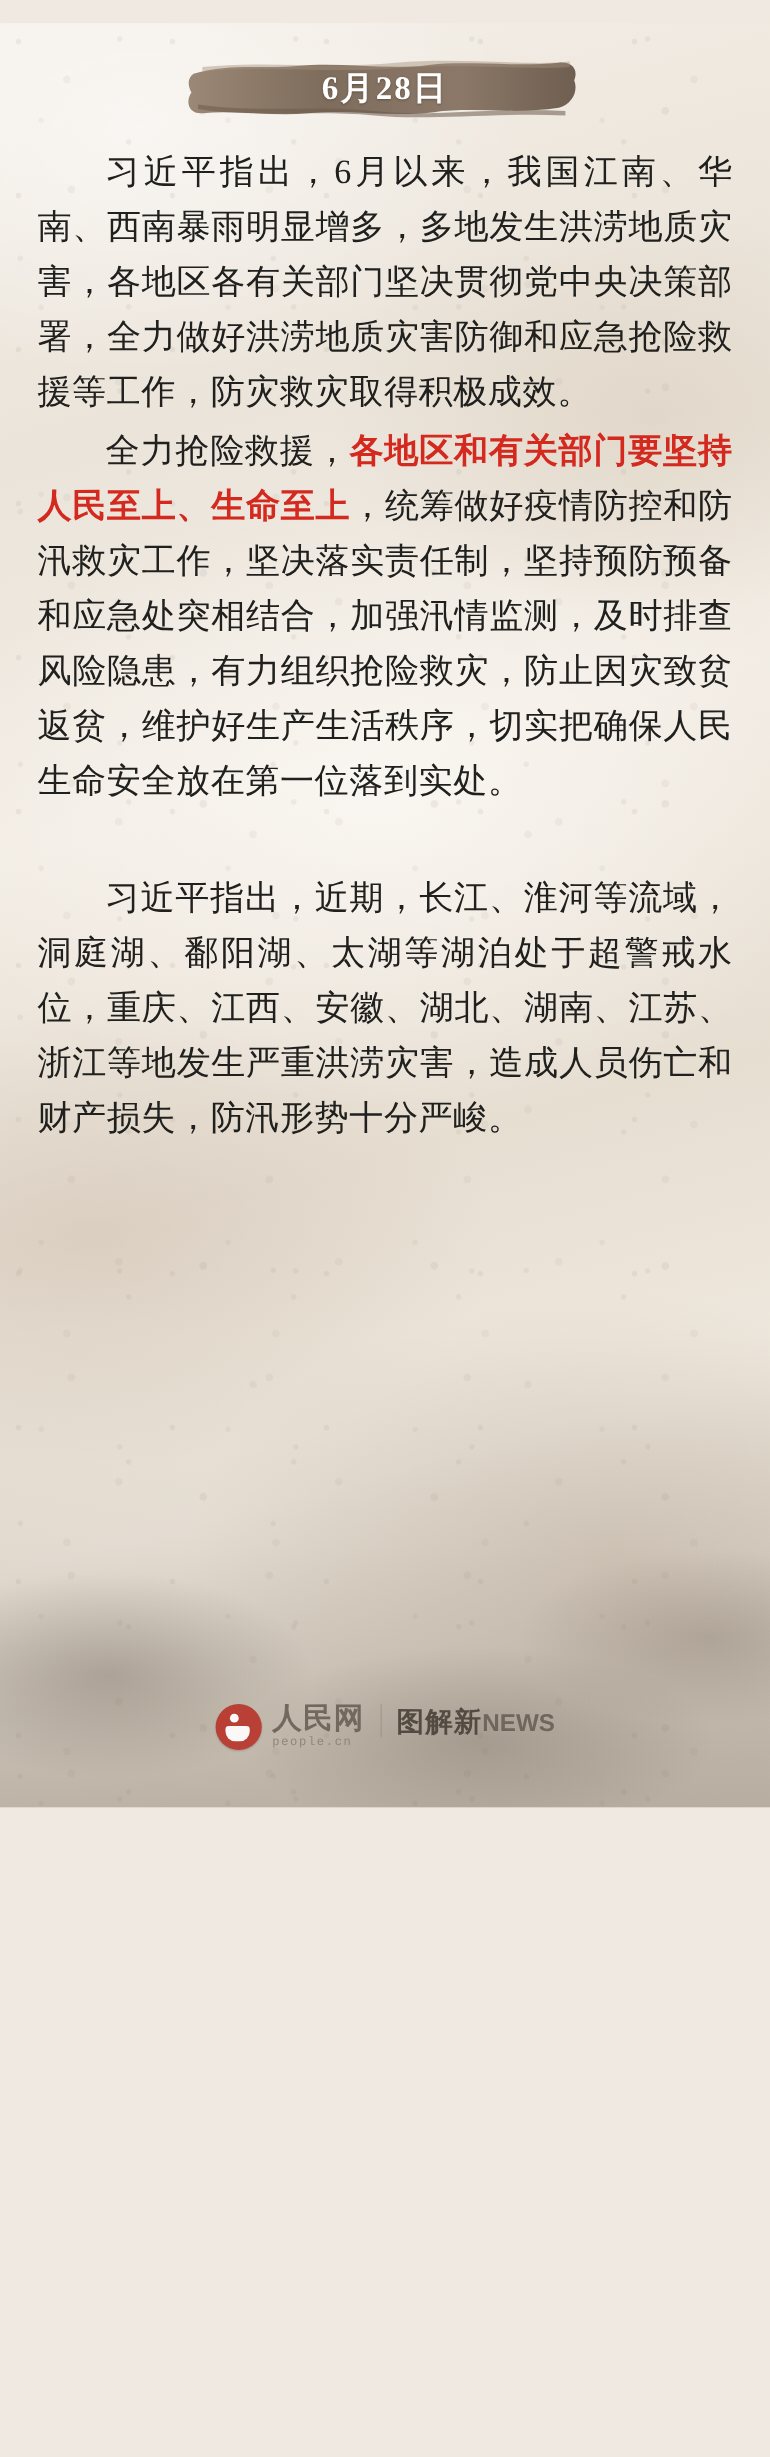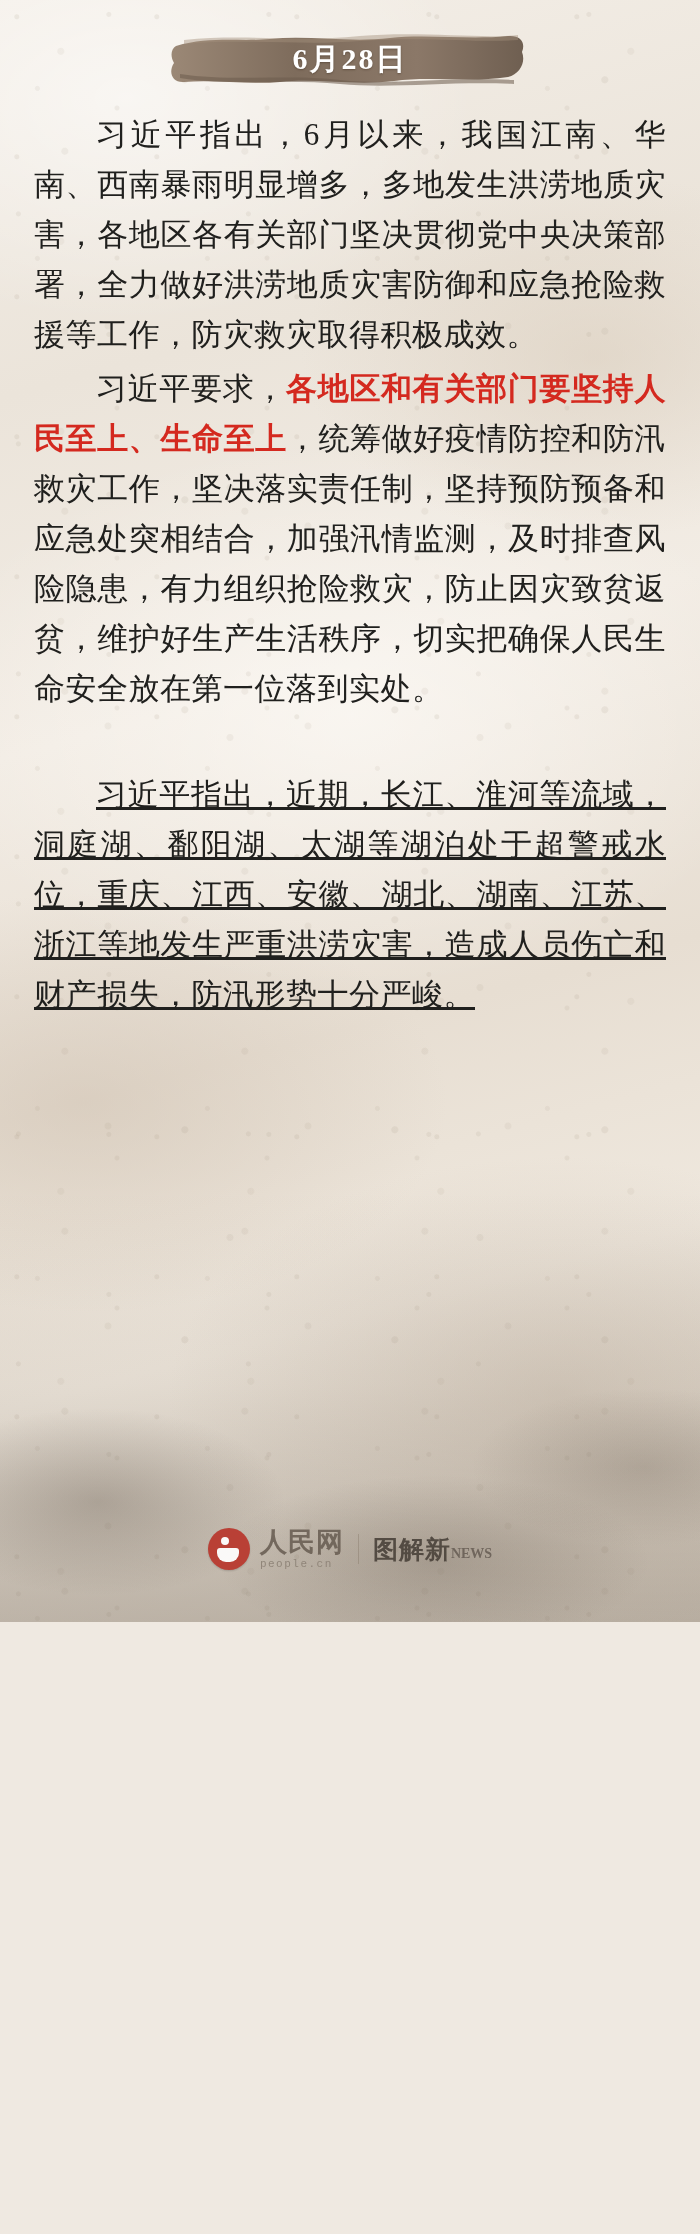--- a/index.html
+++ b/index.html
@@ -18,20 +18,21 @@
     width: 700px;
     height: 1622px;
     box-sizing: border-box;
     background:
       radial-gradient(ellipse 500px 320px at 18% 6%, rgba(255,255,255,0.55), rgba(255,255,255,0) 70%),
       radial-gradient(ellipse 420px 260px at 85% 22%, rgba(216,203,186,0.55), rgba(216,203,186,0) 70%),
       radial-gradient(ellipse 600px 380px at 50% 44%, rgba(255,253,250,0.6), rgba(255,253,250,0) 72%),
       radial-gradient(ellipse 520px 300px at 12% 68%, rgba(205,191,175,0.5), rgba(205,191,175,0) 70%),
       radial-gradient(ellipse 560px 340px at 80% 86%, rgba(198,185,170,0.55), rgba(198,185,170,0) 70%),
       linear-gradient(165deg, #f4efe8 0%, #ebe4da 22%, #f2ece4 42%, #e7ded2 62%, #efe8de 78%, #ddd4c7 100%);
+    margin-top: 21px;
   }
   
   .page::before {
     content: "";
     position: absolute;
     inset: 0;
     pointer-events: none;
     background-image:
       radial-gradient(circle at 12% 12%, rgba(160,145,125,0.18) 0 2px, rgba(0,0,0,0) 3px),
       radial-gradient(circle at 32% 27%, rgba(160,145,125,0.13) 0 3px, rgba(0,0,0,0) 4px),
@@ -114,21 +115,21 @@
     font-weight: bold;
   }
 
   
   .footer {
     position: absolute;
     left: 0;
     right: 0;
     bottom: 52px;
     display: flex;
-    align-items: center;
+    align-items: flex-start;
     justify-content: center;
     z-index: 4;
     gap: 10px;
     opacity: 0.92;
   }
   .logo-mark {
     width: 42px;
     height: 42px;
     border-radius: 50%;
     background: #b9362c;
@@ -176,23 +177,23 @@
     background: rgba(120,105,90,0.35);
     margin: 0 4px;
   }
   .footer-brand {
     font-size: 25px;
     color: #4c443c;
     font-weight: bold;
     letter-spacing: 1px;
   }
   .footer-brand .en {
-    font-size: 14px;
+    font-size: 22px;
     color: #6b6158;
-    font-family: Liberation Serif, serif;
+    font-family: Liberation Sans, sans-serif;
     letter-spacing: 0;
   }
 
   .sec-1 { padding-top: 30px; }
   .sec-2-top { margin-top: 56px; }
 </style>
 </head>
 <body>
 
 <div class="page">
@@ -218,28 +219,28 @@
           </svg>
           <span class="banner-text">6月28日</span>
         </div>
       </div>
 
       <div class="article" style="margin-top:22px;">
         <p class="para">
           <span>习近平指出，6月以来，我国江南、华南、西南暴雨明显增多，多地发生洪涝地质灾害，各地区各有关部门坚决贯彻党中央决策部署，全力做好洪涝地质灾害防御和应急抢险救援等工作，防灾救灾取得积极成效。</span>
         </p>
         <p class="para">
-          <span>习近平要求，</span><span class="hl">各地区和有关部门要坚持人民至上、生命至上</span><span>，统筹做好疫情防控和防汛救灾工作，坚决落实责任制，坚持预防预备和应急处突相结合，加强汛情监测，及时排查风险隐患，有力组织抢险救灾，防止因灾致贫返贫，维护好生产生活秩序，切实把确保人民生命安全放在第一位落到实处。</span>
+          <span>全力抢险救援，</span><span class="hl">各地区和有关部门要坚持人民至上、生命至上</span><span>，统筹做好疫情防控和防汛救灾工作，坚决落实责任制，坚持预防预备和应急处突相结合，加强汛情监测，及时排查风险隐患，有力组织抢险救灾，防止因灾致贫返贫，维护好生产生活秩序，切实把确保人民生命安全放在第一位落到实处。</span>
         </p>
       </div>
     </div>
 
     <div class="sec-2-top">
 
-      <div class="article" style="margin-top:22px;text-decoration:underline;">
+      <div class="article" style="margin-top:22px;">
         <p class="para">
           <span>习近平指出，近期，长江、淮河等流域，洞庭湖、鄱阳湖、太湖等湖泊处于超警戒水位，重庆、江西、安徽、湖北、湖南、江苏、浙江等地发生严重洪涝灾害，造成人员伤亡和财产损失，防汛形势十分严峻。</span>
         </p>
       </div>
     </div>
 
   </div>
 
   <div class="footer">
     <div class="logo-mark"></div>

